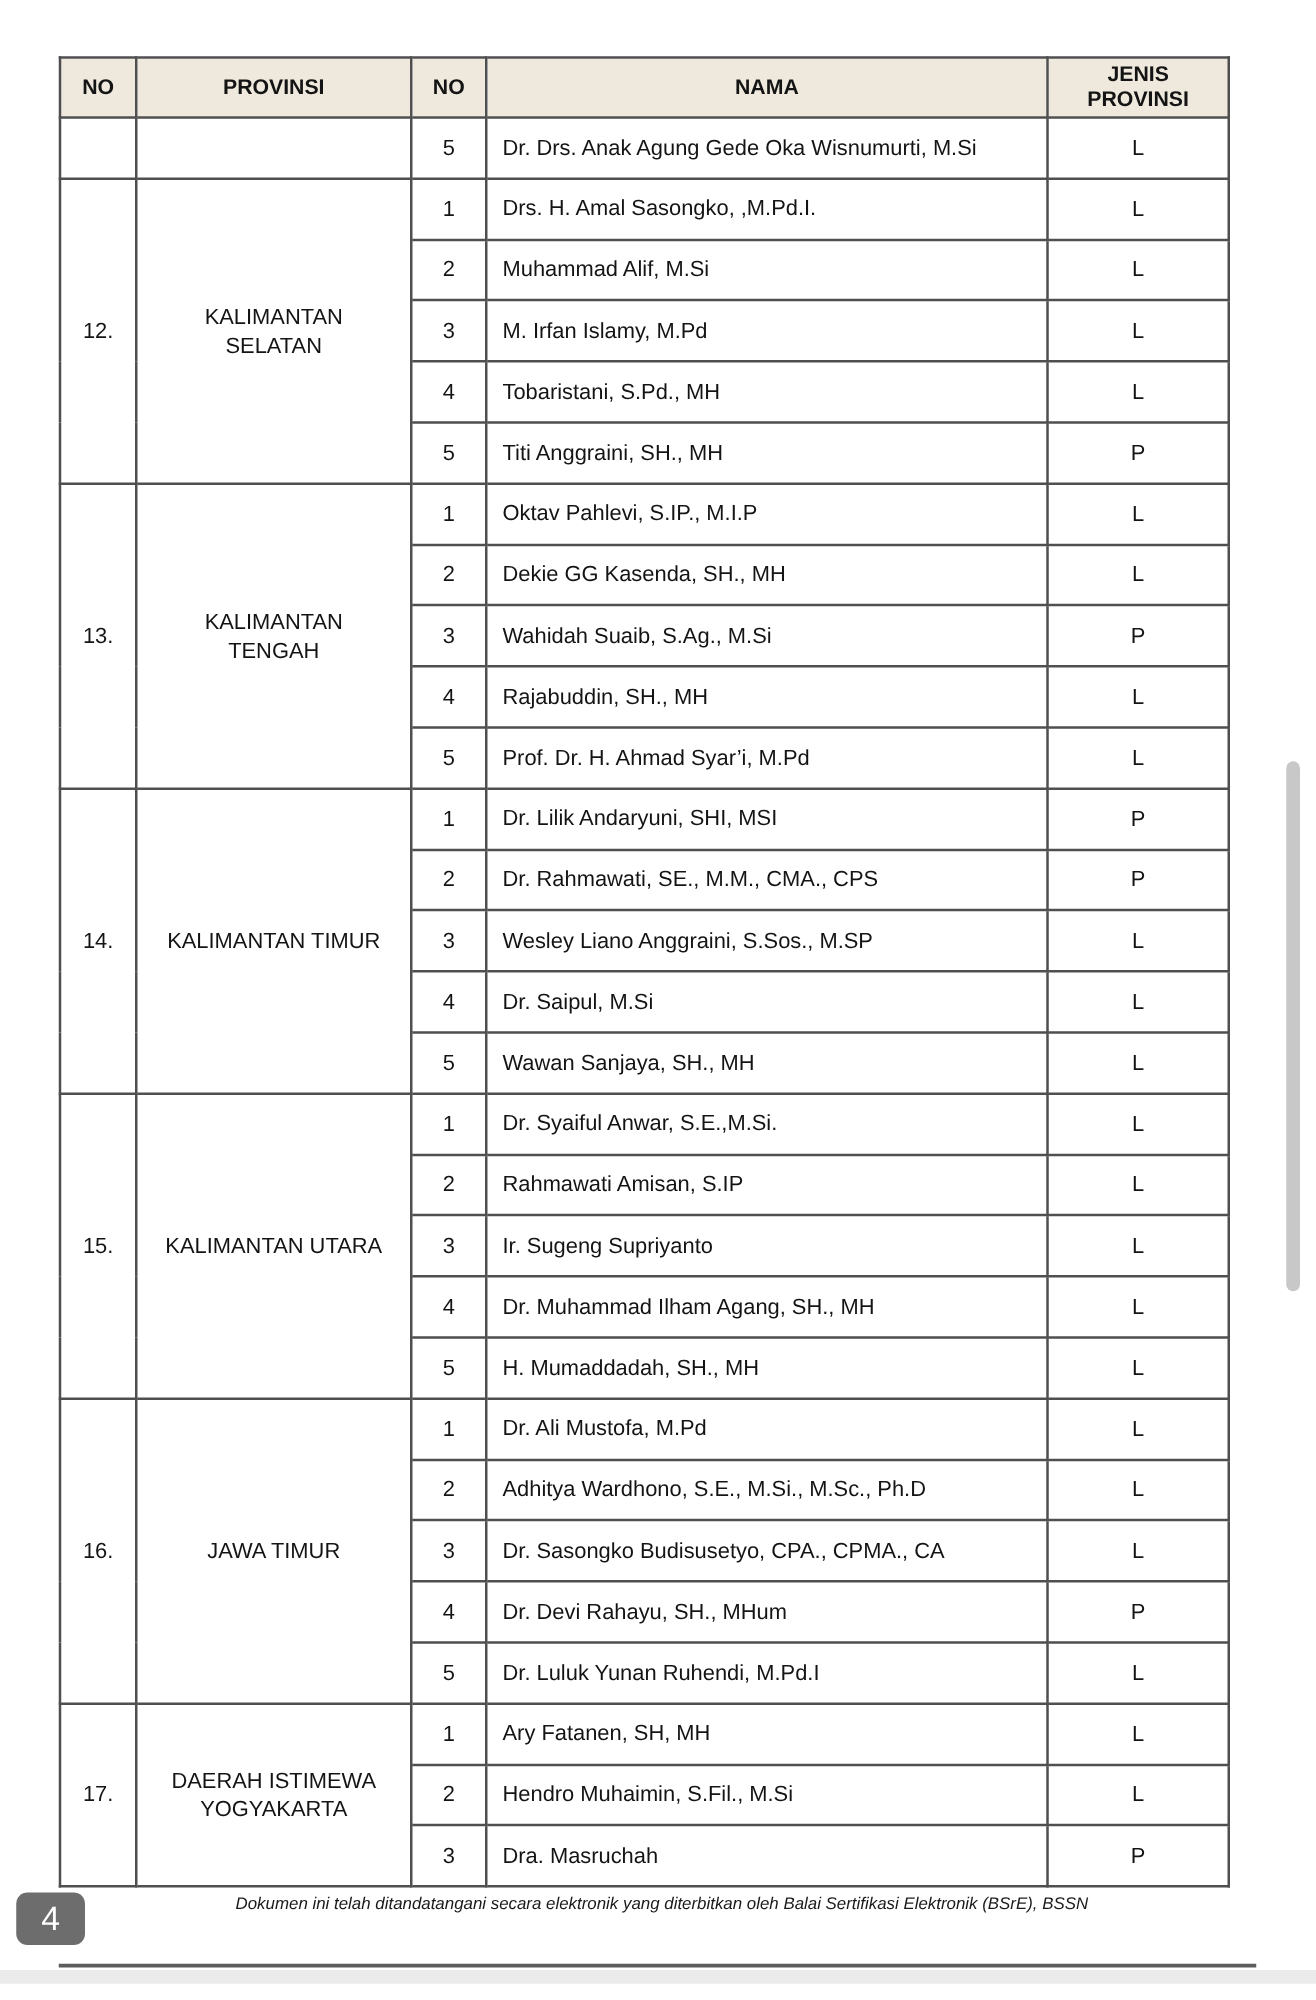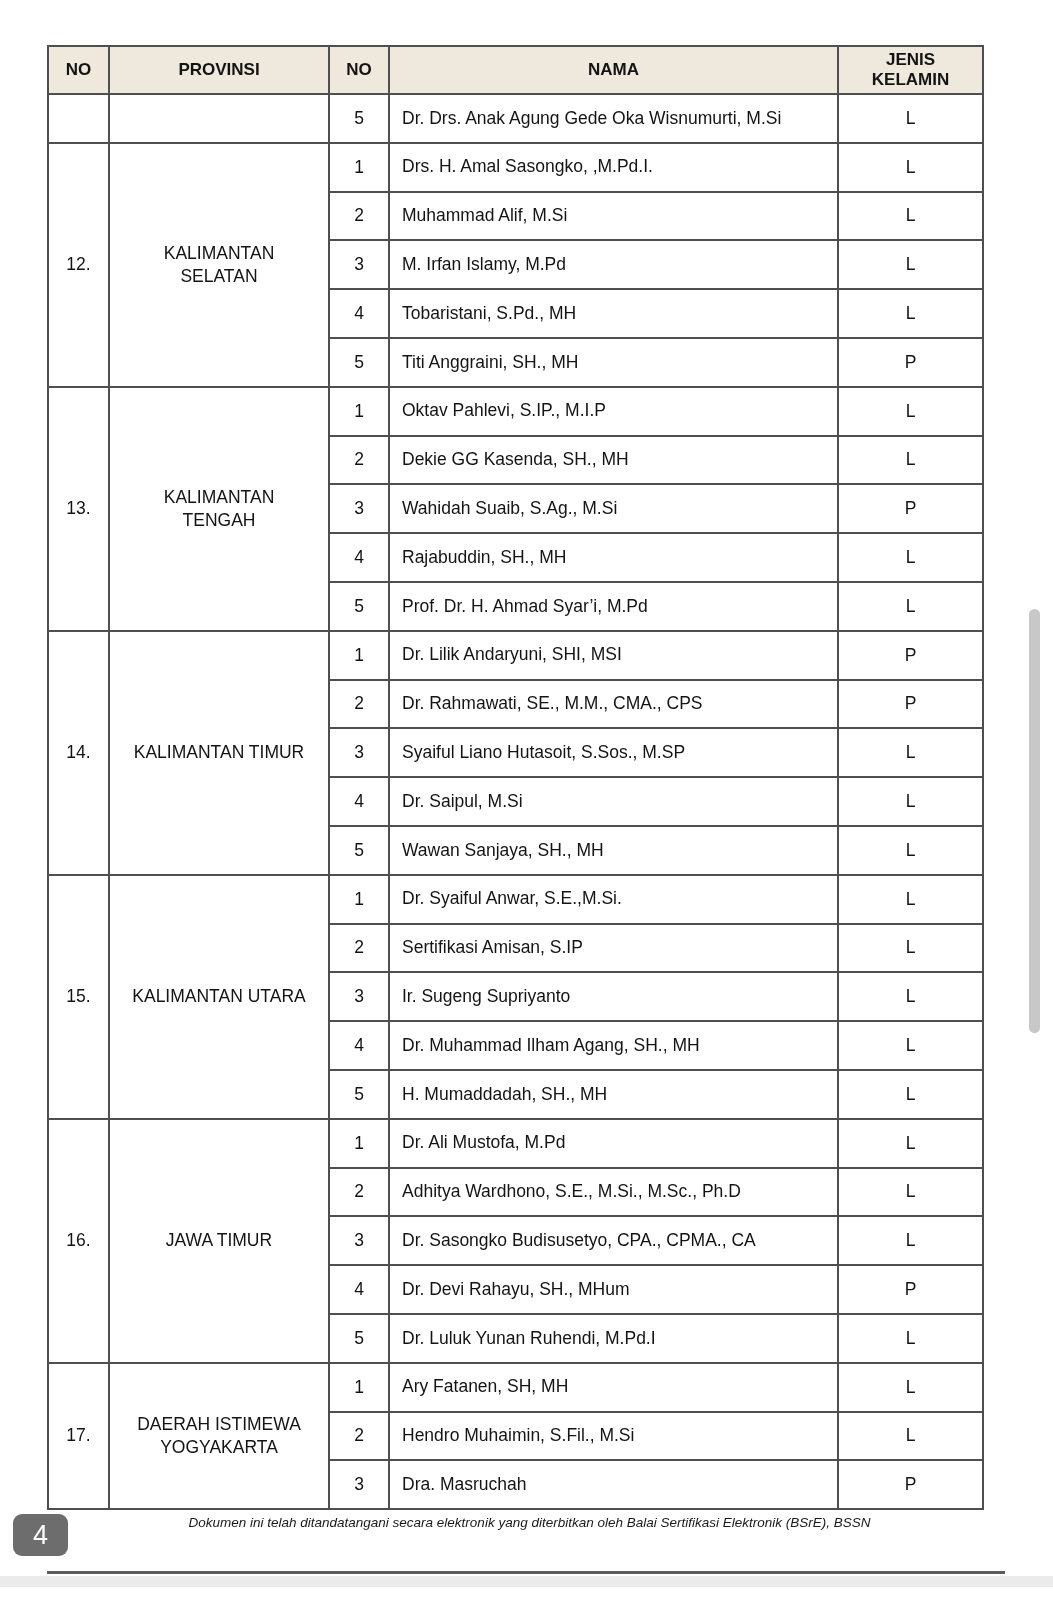--- a/index.html
+++ b/index.html
@@ -137,21 +137,21 @@
     <col style="width:60px">
     <col style="width:449px">
     <col style="width:145px">
   </colgroup>
   <thead>
     <tr>
       <th>NO</th>
       <th>PROVINSI</th>
       <th>NO</th>
       <th>NAMA</th>
-      <th>JENIS KELAMIN</th>
+      <th>JENIS PROVINSI</th>
     </tr>
   </thead>
   <tbody>
       <tr>
         <td class="cell-center" rowspan="1"></td>
         <td class="province-cell" rowspan="1"><span class="wrap"></span></td>
         <td class="cell-center">5</td>
         <td class="name-cell"><span class="wrap">Dr. Drs. Anak Agung Gede Oka Wisnumurti, M.Si</span></td>
         <td class="cell-center">L</td>
       </tr>
@@ -216,21 +216,21 @@
         <td class="name-cell"><span class="wrap">Dr. Lilik Andaryuni, SHI, MSI</span></td>
         <td class="cell-center">P</td>
       </tr>
       <tr>
         <td class="cell-center">2</td>
         <td class="name-cell"><span class="wrap">Dr. Rahmawati, SE., M.M., CMA., CPS</span></td>
         <td class="cell-center">P</td>
       </tr>
       <tr>
         <td class="cell-center">3</td>
-        <td class="name-cell"><span class="wrap">Syaiful Liano Hutasoit, S.Sos., M.SP</span></td>
+        <td class="name-cell"><span class="wrap">Wesley Liano Anggraini, S.Sos., M.SP</span></td>
         <td class="cell-center">L</td>
       </tr>
       <tr>
         <td class="cell-center">4</td>
         <td class="name-cell"><span class="wrap">Dr. Saipul, M.Si</span></td>
         <td class="cell-center">L</td>
       </tr>
       <tr>
         <td class="cell-center">5</td>
         <td class="name-cell"><span class="wrap">Wawan Sanjaya, SH., MH</span></td>
@@ -238,21 +238,21 @@
       </tr>
       <tr>
         <td class="cell-center" rowspan="5">15.</td>
         <td class="province-cell" rowspan="5"><span class="wrap">KALIMANTAN UTARA</span></td>
         <td class="cell-center">1</td>
         <td class="name-cell"><span class="wrap">Dr. Syaiful Anwar, S.E.,M.Si.</span></td>
         <td class="cell-center">L</td>
       </tr>
       <tr>
         <td class="cell-center">2</td>
-        <td class="name-cell"><span class="wrap">Sertifikasi Amisan, S.IP</span></td>
+        <td class="name-cell"><span class="wrap">Rahmawati Amisan, S.IP</span></td>
         <td class="cell-center">L</td>
       </tr>
       <tr>
         <td class="cell-center">3</td>
         <td class="name-cell"><span class="wrap">Ir. Sugeng Supriyanto</span></td>
         <td class="cell-center">L</td>
       </tr>
       <tr>
         <td class="cell-center">4</td>
         <td class="name-cell"><span class="wrap">Dr. Muhammad Ilham Agang, SH., MH</span></td>

